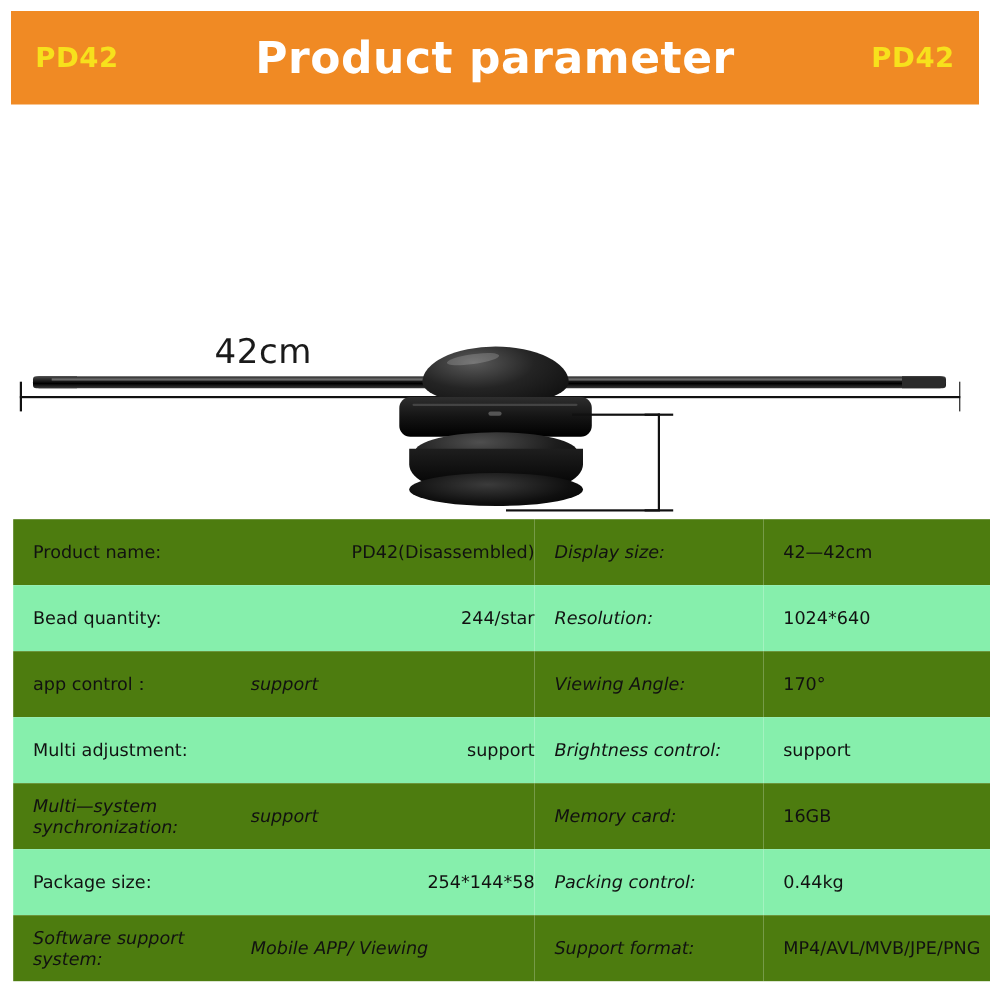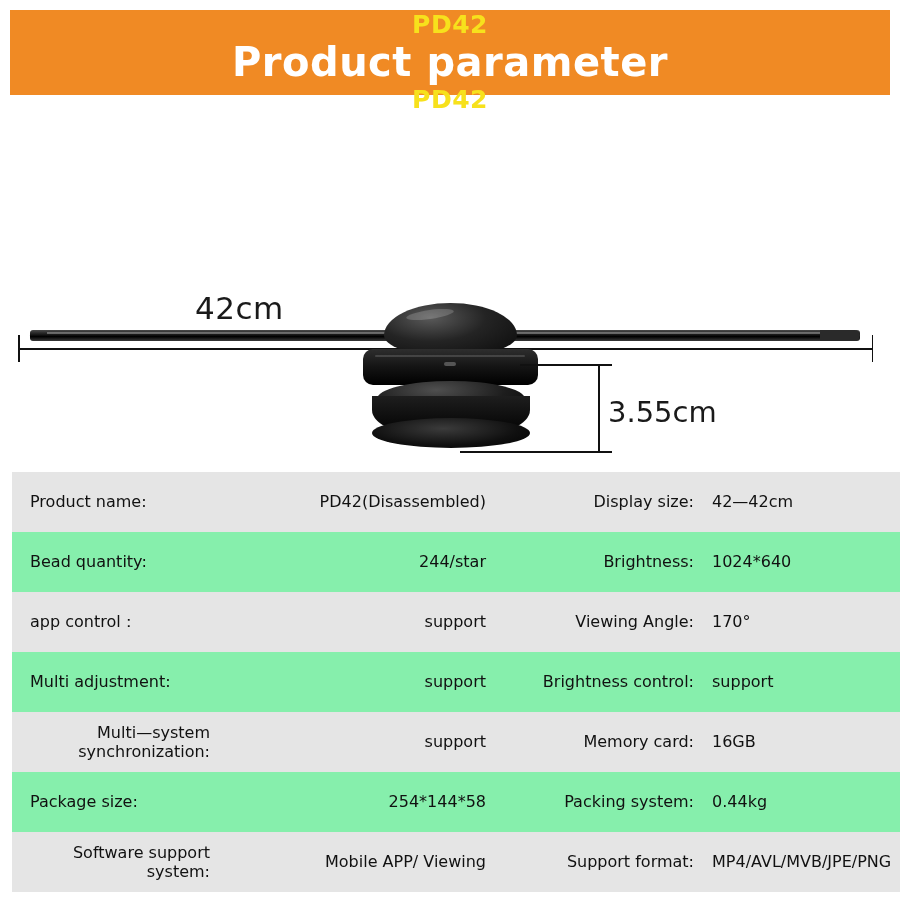--- a/index.html
+++ b/index.html
@@ -21,21 +21,20 @@
     left: 10px;
     top: 10px;
     width: 880px;
     height: 85px;
     background: #F08A24;
     display: flex;
     align-items: center;
     justify-content: space-between;
     box-sizing: border-box;
     padding: 0 22px;
-    flex-direction: column;
   }
   .banner-side {
     color: #F7E11C;
     font-size: 25px;
     font-weight: bold;
     letter-spacing: 0.5px;
     white-space: nowrap;
   }
   .banner-title {
     color: #ffffff;
@@ -44,21 +43,21 @@
     letter-spacing: 0.5px;
     white-space: nowrap;
     flex: 1;
     text-align: center;
   }
 
   
   .product-area {
     position: absolute;
     left: 0;
-    top: 100px;
+    top: 112px;
     width: 740px;
     height: 360px;
   }
 
   
   .dim-width {
     position: absolute;
     left: 18px;
     top: 248px;
     width: 855px;
@@ -256,28 +255,28 @@
     table-layout: fixed;
   }
   .spec-table tr { height: 60px; }
   .spec-table td {
     padding: 0 0 0 18px;
     font-size: 16px;
     color: #111;
     vertical-align: middle;
     line-height: 1.2;
   }
-  .row-odd td { background: #e5e5e5; color: #111; }
+  .row-odd td { background: #4d7c0f; color: #111; }
   .row-even td { background: #86efac; }
   .col-label-l { width: 180px; }
   .col-value-l { width: 258px; text-align: right; }
   .col-label-r { width: 190px; }
   .col-value-r { width: 248px; }
   .lbl { white-space: pre-line; }
-  .center-lbl { text-align: right; padding-left: 0; }
+  .center-lbl { text-align: left; padding-left: 0; font-style: italic; }
 </style>
 </head>
 <body>
 
 <div class="banner">
   <div class="banner-side">PD42</div>
   <div class="banner-title">Product parameter</div>
   <div class="banner-side">PD42</div>
 </div>
 
@@ -302,35 +301,34 @@
   <div class="hub-screw"></div>
   <div class="base-top"></div>
   <div class="base-body"></div>
   <div class="base-bottom"></div>
 
   <div class="dim-h-lead-t"></div>
   <div class="dim-h-lead-b"></div>
   <div class="dim-h-cap-t"></div>
   <div class="dim-h-line"></div>
   <div class="dim-h-cap-b"></div>
-  <div class="dim-h-label">3.55cm</div>
 </div>
 
 <table class="spec-table">
   <tbody>
     <tr class="row-odd">
       <td class="col-label-l lbl">Product name:</td>
       <td class="col-value-l">PD42(Disassembled)</td>
       <td class="col-label-r center-lbl">Display size:</td>
       <td class="col-value-r">42—42cm</td>
     </tr>
     <tr class="row-even">
       <td class="col-label-l lbl">Bead quantity:</td>
       <td class="col-value-l">244/star</td>
-      <td class="col-label-r center-lbl">Brightness:</td>
+      <td class="col-label-r center-lbl">Resolution:</td>
       <td class="col-value-r">1024*640</td>
     </tr>
     <tr class="row-odd">
       <td class="col-label-l lbl">app control：</td>
       <td class="col-value-l center-lbl">support</td>
       <td class="col-label-r center-lbl">Viewing Angle:</td>
       <td class="col-value-r">170°</td>
     </tr>
     <tr class="row-even">
       <td class="col-label-l lbl">Multi adjustment:</td>
@@ -341,21 +339,21 @@
     <tr class="row-odd">
       <td class="col-label-l lbl center-lbl">Multi—system
 synchronization:</td>
       <td class="col-value-l center-lbl">support</td>
       <td class="col-label-r center-lbl">Memory card:</td>
       <td class="col-value-r">16GB</td>
     </tr>
     <tr class="row-even">
       <td class="col-label-l lbl">Package size:</td>
       <td class="col-value-l">254*144*58</td>
-      <td class="col-label-r center-lbl">Packing system:</td>
+      <td class="col-label-r center-lbl">Packing control:</td>
       <td class="col-value-r">0.44kg</td>
     </tr>
     <tr class="row-odd">
       <td class="col-label-l lbl center-lbl">Software support
 system:</td>
       <td class="col-value-l center-lbl">Mobile APP/ Viewing</td>
       <td class="col-label-r center-lbl">Support format:</td>
       <td class="col-value-r">MP4/AVL/MVB/JPE/PNG</td>
     </tr>
   </tbody>

